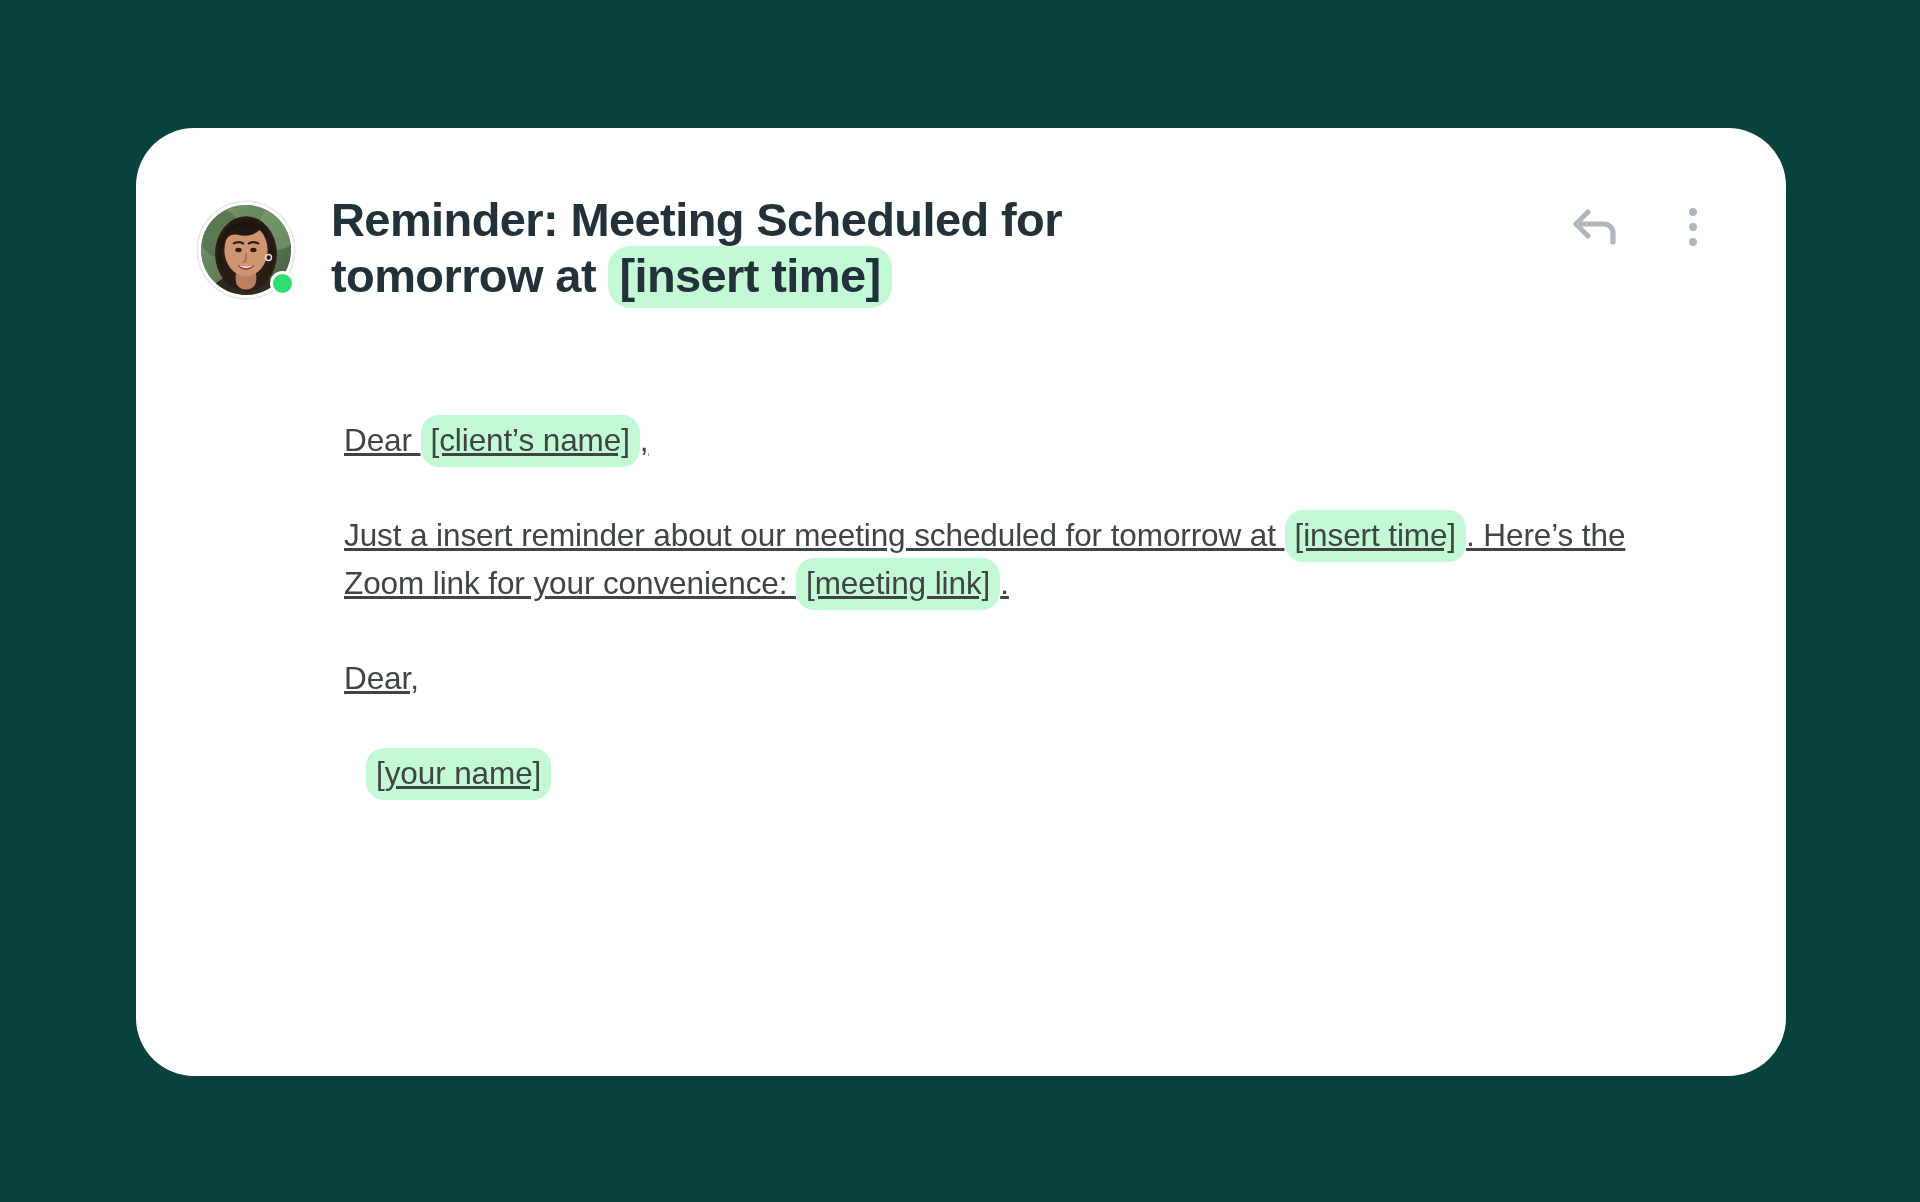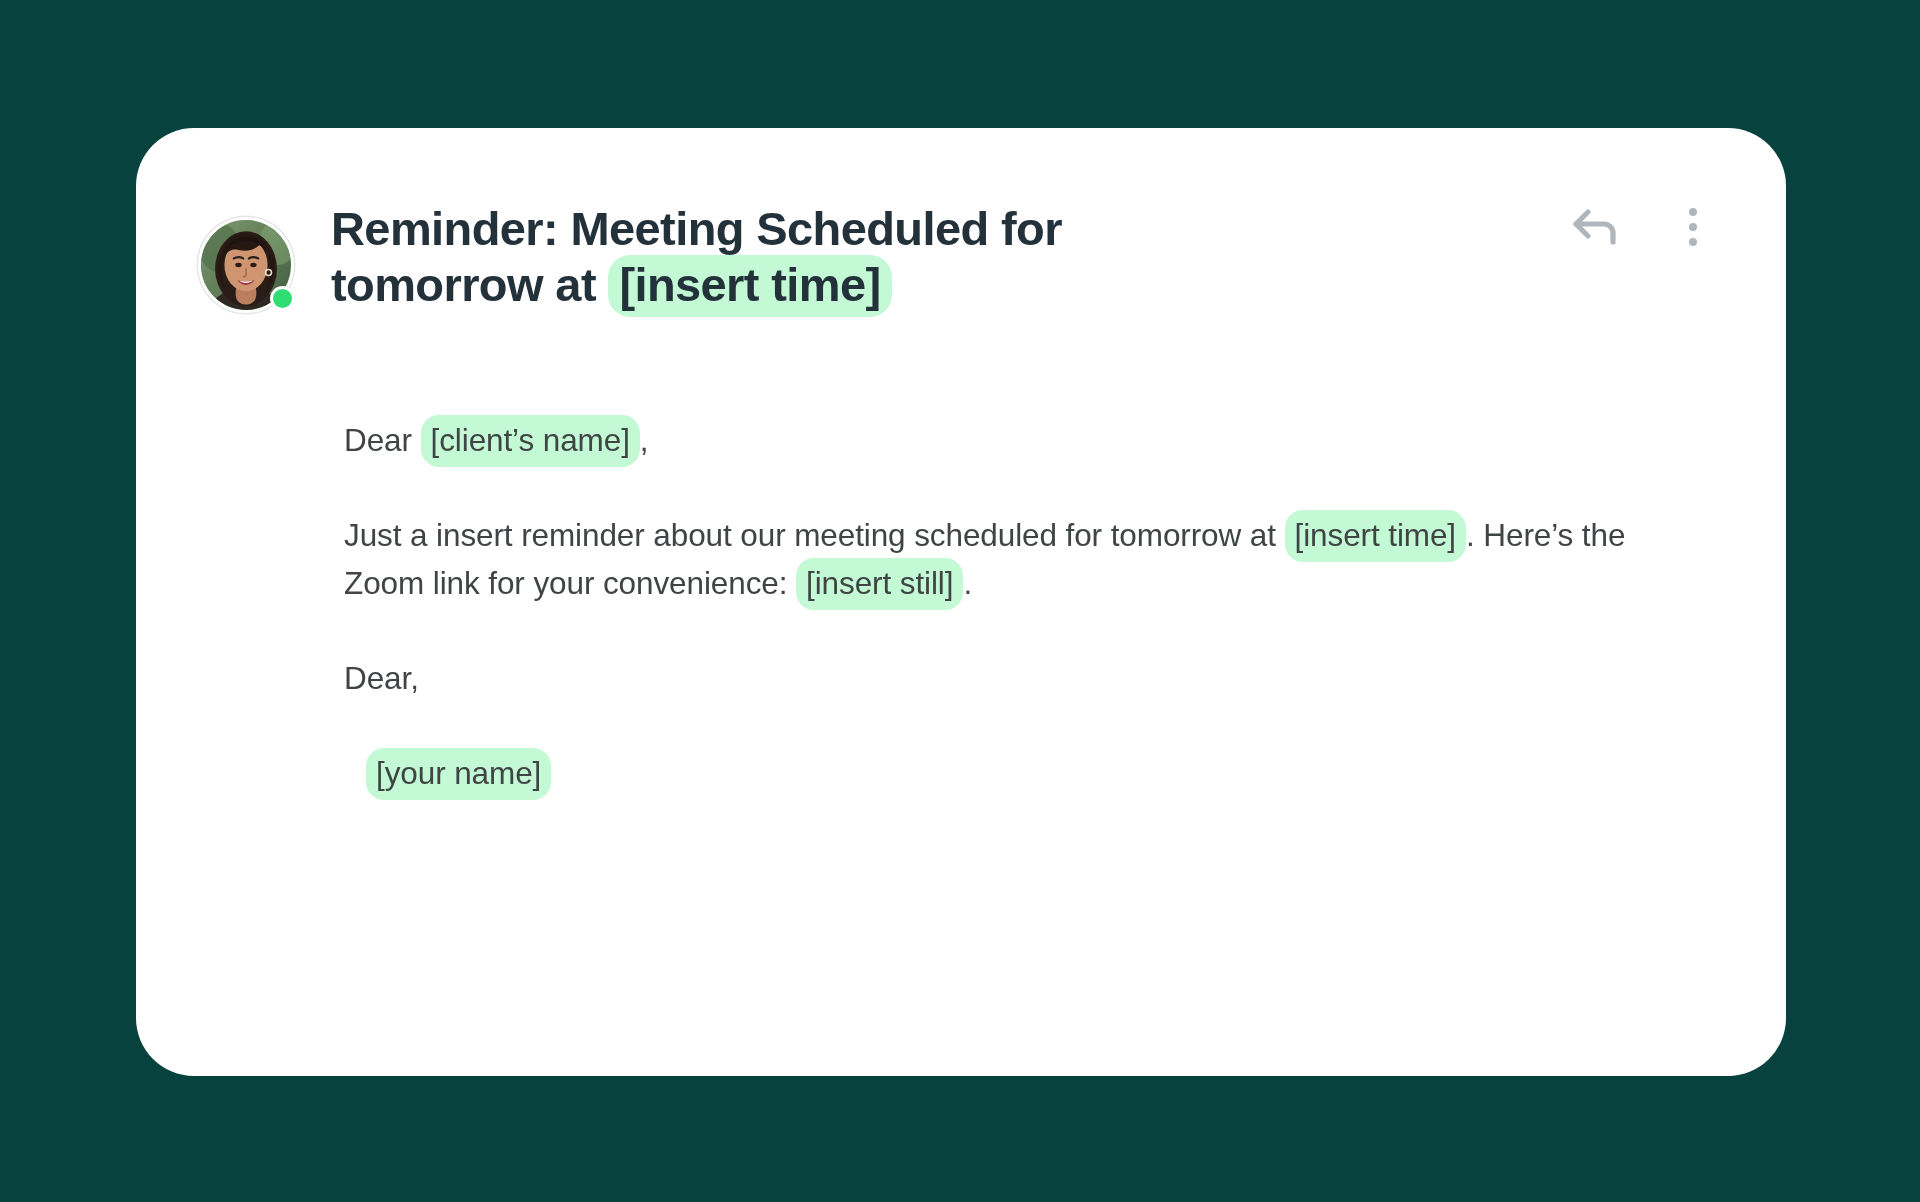--- a/index.html
+++ b/index.html
@@ -32,25 +32,25 @@
     width: 1650px;
     height: 948px;
     background: #ffffff;
     border-radius: 58px;
   }
 
   
   .card-header {
     position: absolute;
     left: 0;
-    top: 13px;
+    top: 4px;
     width: 100%;
     padding: 64px 70px 0 62px;
     display: flex;
-    align-items: flex-end;
+    align-items: flex-start;
   }
 
   .avatar-wrap {
     position: relative;
     flex: 0 0 auto;
     width: 96px;
     height: 96px;
     margin-top: 6px;
   }
 
@@ -140,21 +140,21 @@
     position: absolute;
     left: 208px;
     top: 288px;
     width: 1290px;
     font-size: 31.5px;
     line-height: 48px;
     color: #3f4444;
     letter-spacing: -0.1px;
   }
 
-  .para { margin-bottom: 47px; }
+  .para { margin-bottom: 47px; text-decoration: underline; }
   .para:last-child { margin-bottom: 0; padding-left: 22px; }
 
   .body-hl {
     background: #c3f9d4;
     border-radius: 18px;
     padding: 7px 10px 9px 10px;
     box-decoration-break: clone;
     -webkit-box-decoration-break: clone;
   }
 </style>
@@ -236,21 +236,21 @@
             <span></span>
             <span></span>
         </span>
       </button>
     </div>
 
     <div class="card-body">
 
       <p class="para"><span>Dear </span><span class="body-hl">[client’s name]</span><span>,</span></p>
 
-      <p class="para"><span>Just a insert reminder about our meeting scheduled for tomorrow at </span><span class="body-hl">[insert time]</span><span>. Here’s the Zoom link for your convenience: </span><span class="body-hl">[insert still]</span><span>.</span></p>
+      <p class="para"><span>Just a insert reminder about our meeting scheduled for tomorrow at </span><span class="body-hl">[insert time]</span><span>. Here’s the Zoom link for your convenience: </span><span class="body-hl">[meeting link]</span><span>.</span></p>
 
 
       <p class="para">Dear,</p>
 
       <p class="para"><span class="body-hl">[your name]</span></p>
 
     </div>
 
   </div>
 </div>

